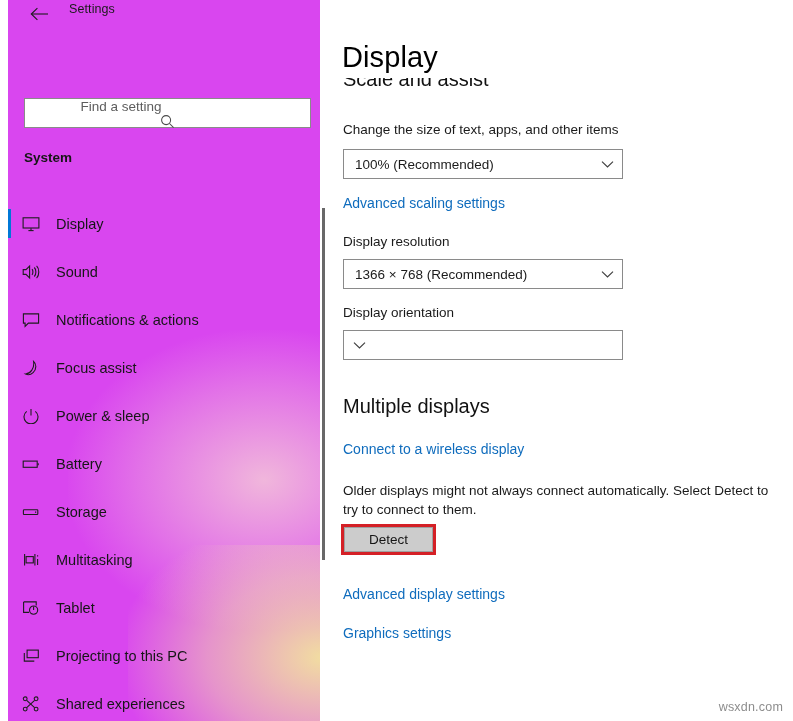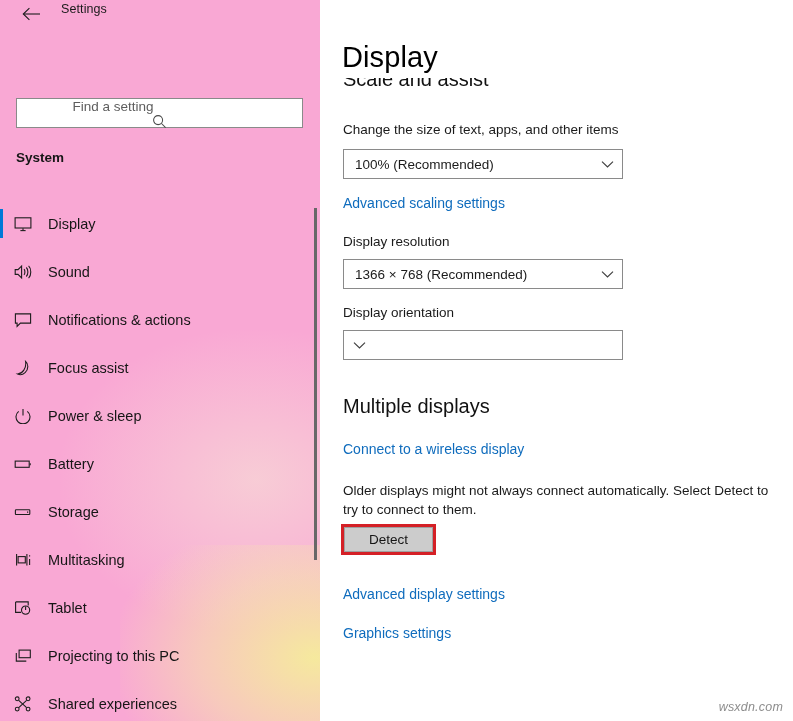--- a/index.html
+++ b/index.html
@@ -16,24 +16,24 @@
   #app {
     position: relative;
     width: 793px;
     height: 721px;
     background: #ffffff;
   }
 
   
   #sidebar {
     position: absolute;
-    left: 0; top: 0;
+    left: 8px; top: 0;
     width: 320px;
     height: 721px;
-    background: #f9a8d4;
+    background: #d946ef;
     overflow: hidden;
   }
   
   #sidebar-tint-pink {
     position: absolute;
     left: 60px; top: 330px;
     width: 280px; height: 300px;
     background: radial-gradient(ellipse at 70% 50%, rgba(247,214,214,0.78) 0%, rgba(247,214,214,0.30) 45%, rgba(247,214,214,0) 72%);
     pointer-events: none;
   }
@@ -278,21 +278,20 @@
     justify-content: center;
     cursor: default;
   }
 
   #watermark {
     position: absolute;
     right: 10px; bottom: 7px;
     font-size: 12.5px;
     color: #8d8d8d;
     letter-spacing: .2px;
-    font-style: italic;
   }
 </style>
 </head>
 <body>
 
 <div id="app">
 
   <div id="sidebar">
     <div id="sidebar-tint-pink"></div>
     <div id="sidebar-tint-yellow"></div>

